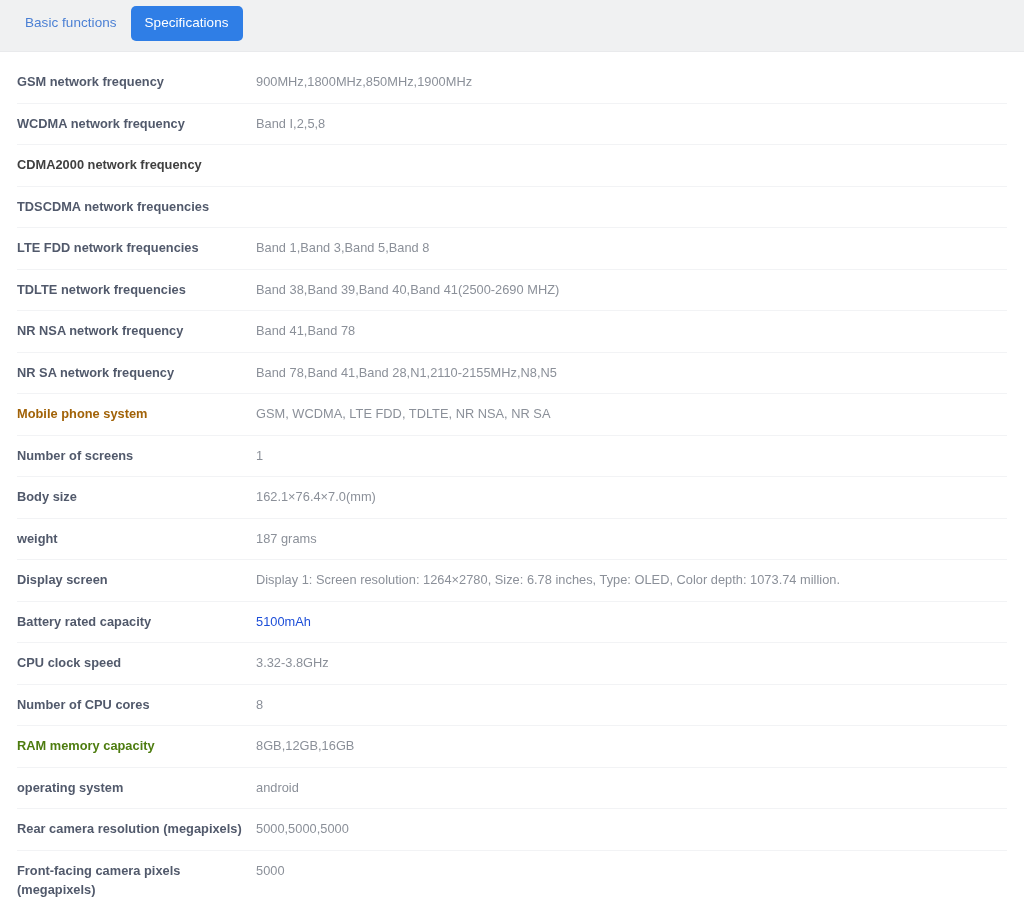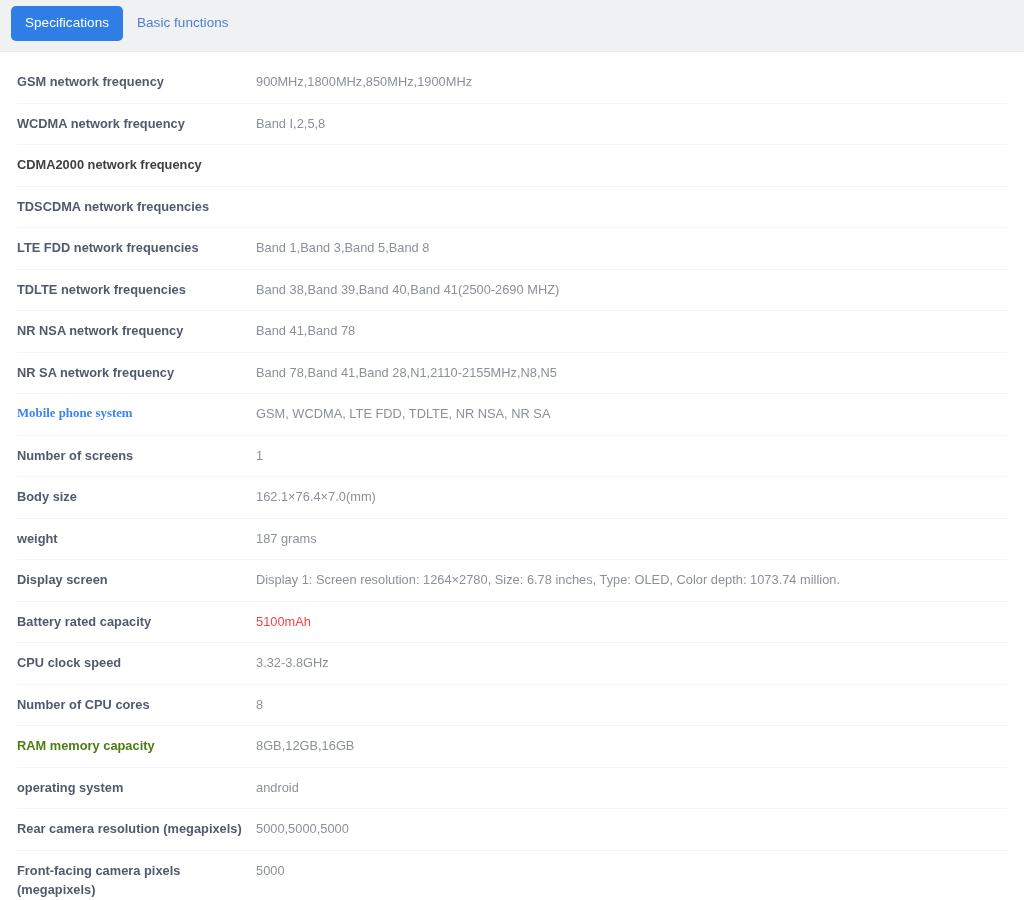--- a/index.html
+++ b/index.html
@@ -80,22 +80,22 @@
     color: #8b9099;
     letter-spacing: 0.02px;
     word-break: break-word;
   }
 </style>
 </head>
 <body style="background: rgb(255, 255, 255);">
 
 <div id="tabbar" style="background: rgb(240, 241, 242);">
   <div id="tabs">
+      <div class="tab inactive" style="color: rgb(74, 127, 212);">Basic functions</div>
       <div class="tab active" style="background: rgb(47, 126, 230); color: rgb(255, 255, 255);">Specifications</div>
-      <div class="tab inactive" style="color: rgb(74, 127, 212);">Basic functions</div>
     </div>
 </div>
 
 <div id="tablewrap">
   <table class="spec">
     <tbody id="spec-body">
         <tr style="border-bottom-color: rgb(242, 243, 245);">
           <td class="k" style="color: rgb(81, 89, 107);">GSM network frequency</td>
           <td class="v" style="color: rgb(139, 144, 153);">900MHz,1800MHz,850MHz,1900MHz</td>
         </tr>
@@ -121,42 +121,42 @@
         </tr>
         <tr style="border-bottom-color: rgb(242, 243, 245);">
           <td class="k" style="color: rgb(81, 89, 107);">NR NSA network frequency</td>
           <td class="v" style="color: rgb(139, 144, 153);">Band 41,Band 78</td>
         </tr>
         <tr style="border-bottom-color: rgb(242, 243, 245);">
           <td class="k" style="color: rgb(81, 89, 107);">NR SA network frequency</td>
           <td class="v" style="color: rgb(139, 144, 153);">Band 78,Band 41,Band 28,N1,2110-2155MHz,N8,N5</td>
         </tr>
         <tr style="border-bottom-color: rgb(242, 243, 245);">
-          <td class="k" style="color: #3b82f6; font-family: Liberation Serif, serif;">Mobile phone system</td>
+          <td class="k" style="color: #a16207;">Mobile phone system</td>
           <td class="v" style="color: rgb(139, 144, 153);">GSM, WCDMA, LTE FDD, TDLTE, NR NSA, NR SA</td>
         </tr>
         <tr style="border-bottom-color: rgb(242, 243, 245);">
           <td class="k" style="color: rgb(81, 89, 107);">Number of screens</td>
           <td class="v" style="color: rgb(139, 144, 153);">1</td>
         </tr>
         <tr style="border-bottom-color: rgb(242, 243, 245);">
           <td class="k" style="color: rgb(81, 89, 107);">Body size</td>
           <td class="v" style="color: rgb(139, 144, 153);">162.1×76.4×7.0(mm)</td>
         </tr>
         <tr style="border-bottom-color: rgb(242, 243, 245);">
           <td class="k" style="color: rgb(81, 89, 107);">weight</td>
           <td class="v" style="color: rgb(139, 144, 153);">187 grams</td>
         </tr>
         <tr style="border-bottom-color: rgb(242, 243, 245);">
           <td class="k" style="color: rgb(81, 89, 107);">Display screen</td>
           <td class="v" style="color: rgb(139, 144, 153);">Display 1: Screen resolution: 1264×2780, Size: 6.78 inches, Type: OLED, Color depth: 1073.74 million.</td>
         </tr>
         <tr style="border-bottom-color: rgb(242, 243, 245);">
           <td class="k" style="color: rgb(81, 89, 107);">Battery rated capacity</td>
-          <td class="v" style="color: #ef4444;">5100mAh</td>
+          <td class="v" style="color: #1d4ed8;">5100mAh</td>
         </tr>
         <tr style="border-bottom-color: rgb(242, 243, 245);">
           <td class="k" style="color: rgb(81, 89, 107);">CPU clock speed</td>
           <td class="v" style="color: rgb(139, 144, 153);">3.32-3.8GHz</td>
         </tr>
         <tr style="border-bottom-color: rgb(242, 243, 245);">
           <td class="k" style="color: rgb(81, 89, 107);">Number of CPU cores</td>
           <td class="v" style="color: rgb(139, 144, 153);">8</td>
         </tr>
         <tr style="border-bottom-color: rgb(242, 243, 245);">

